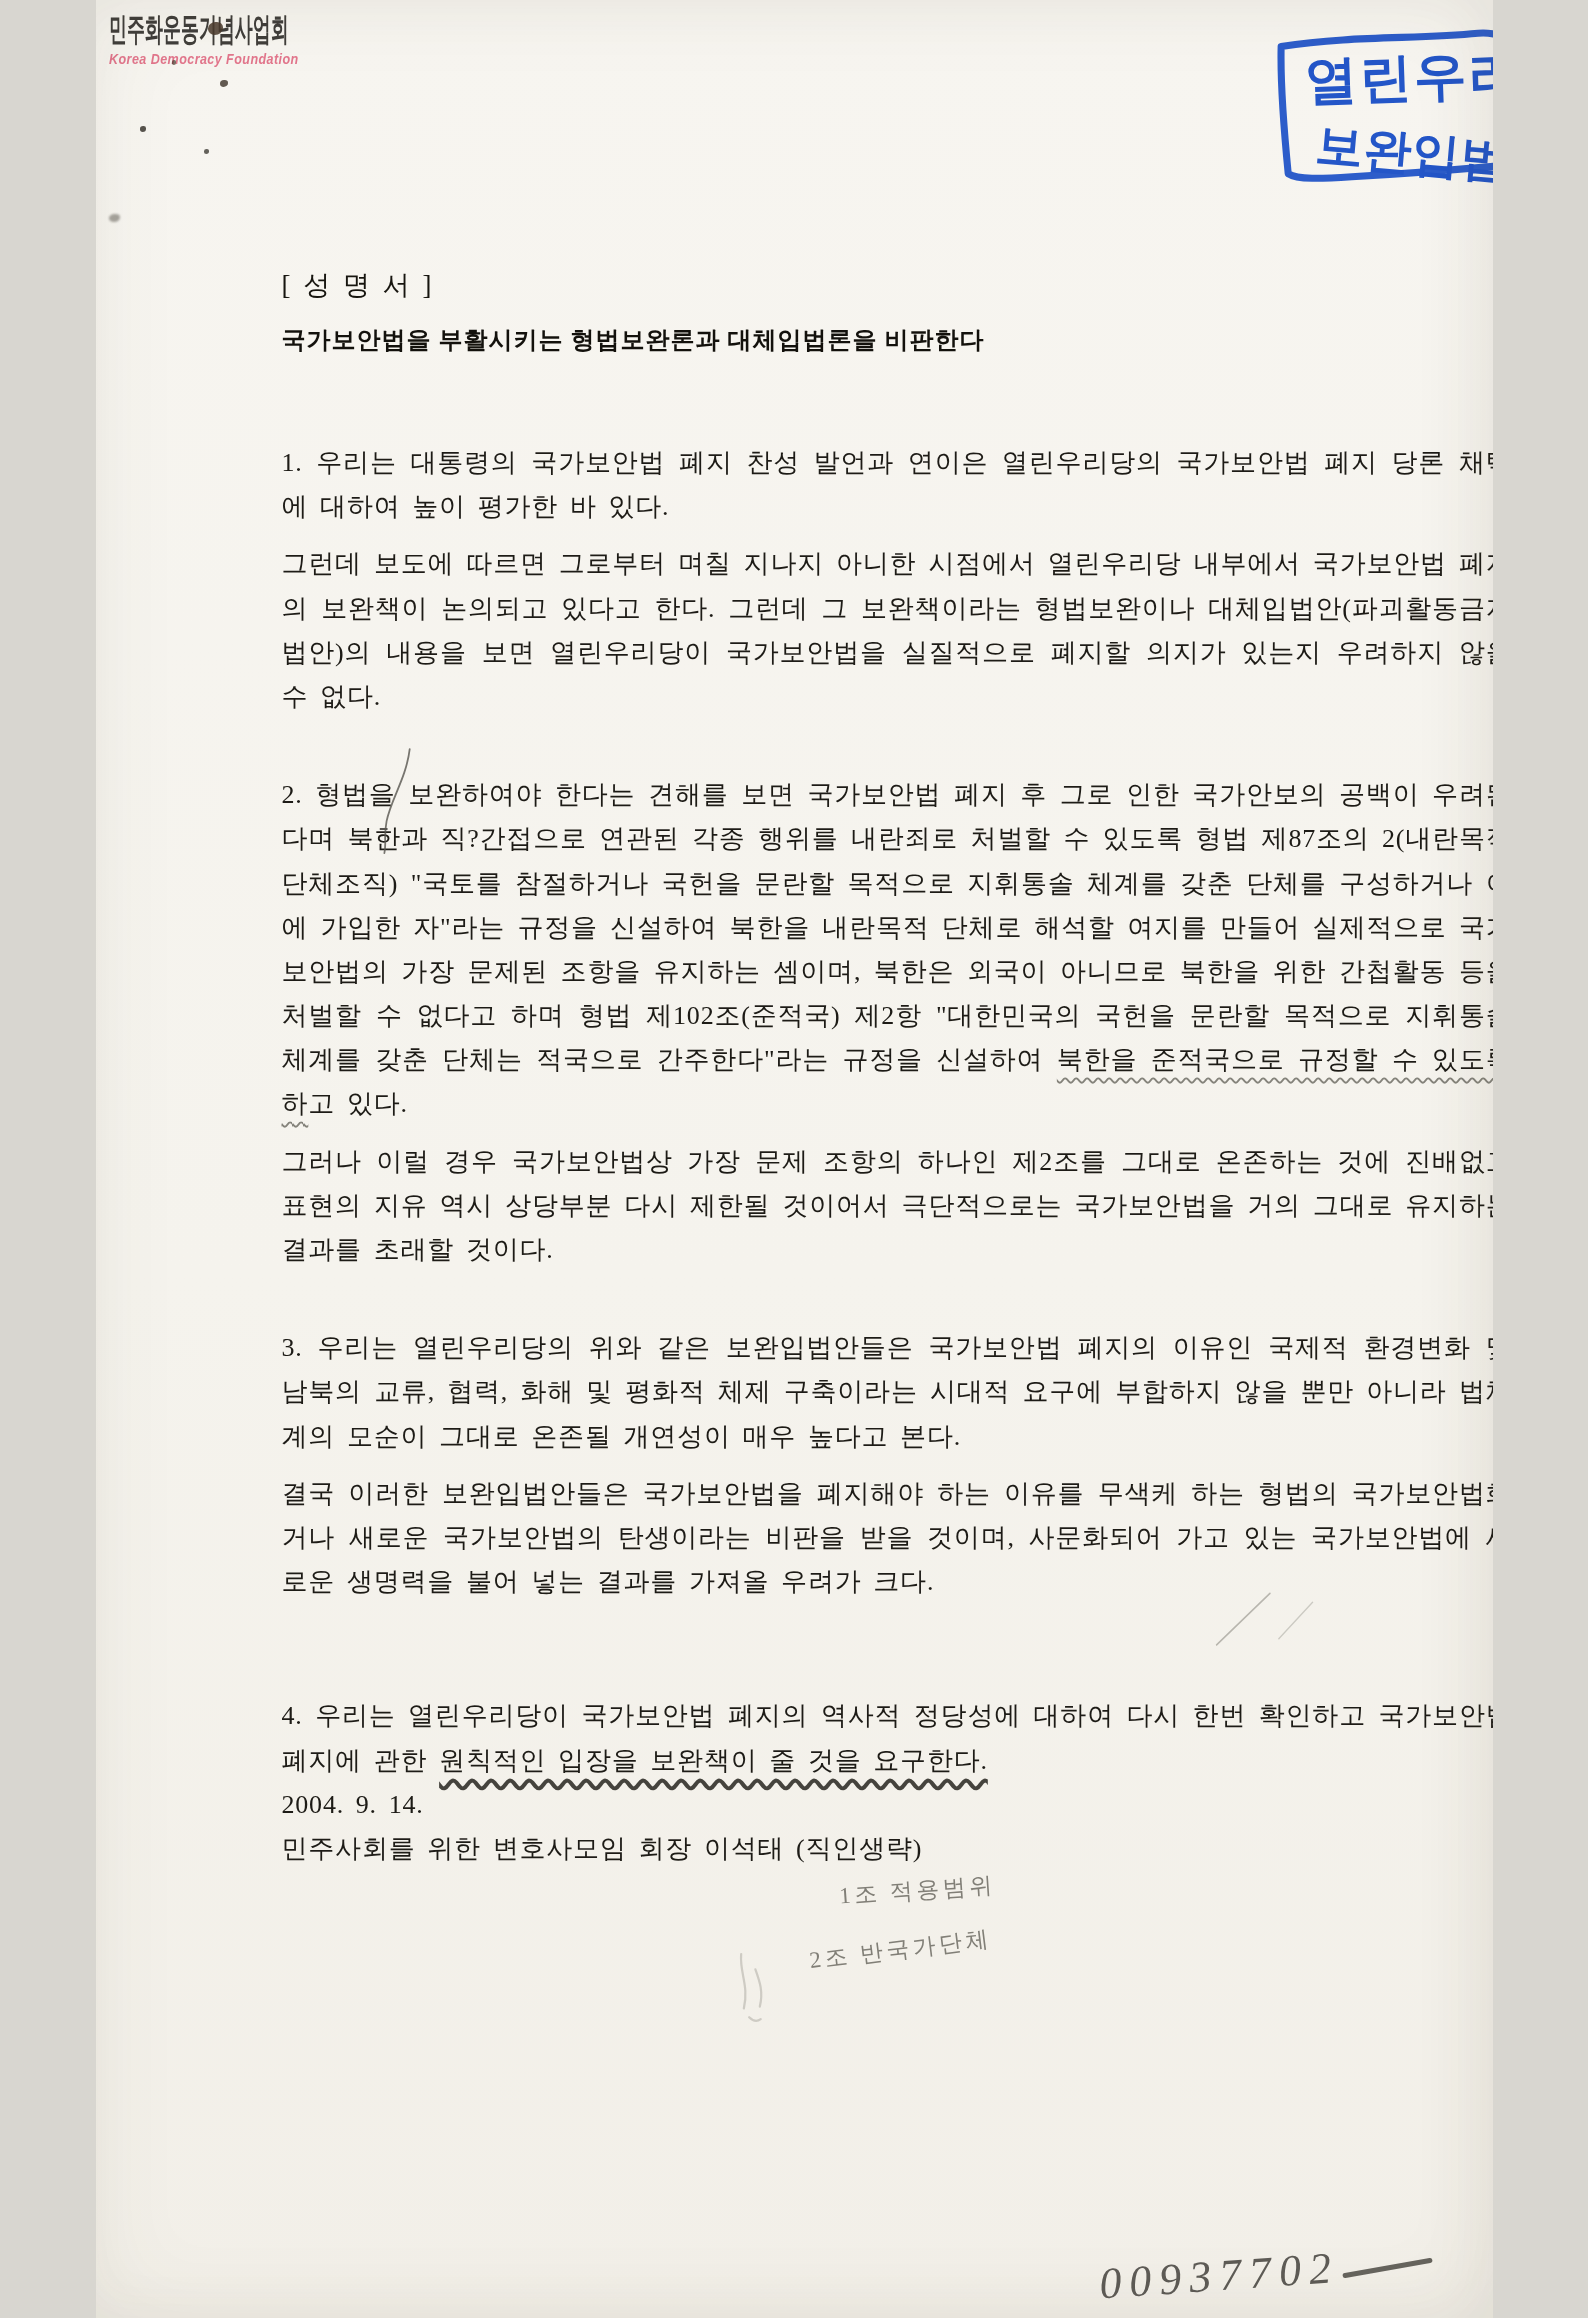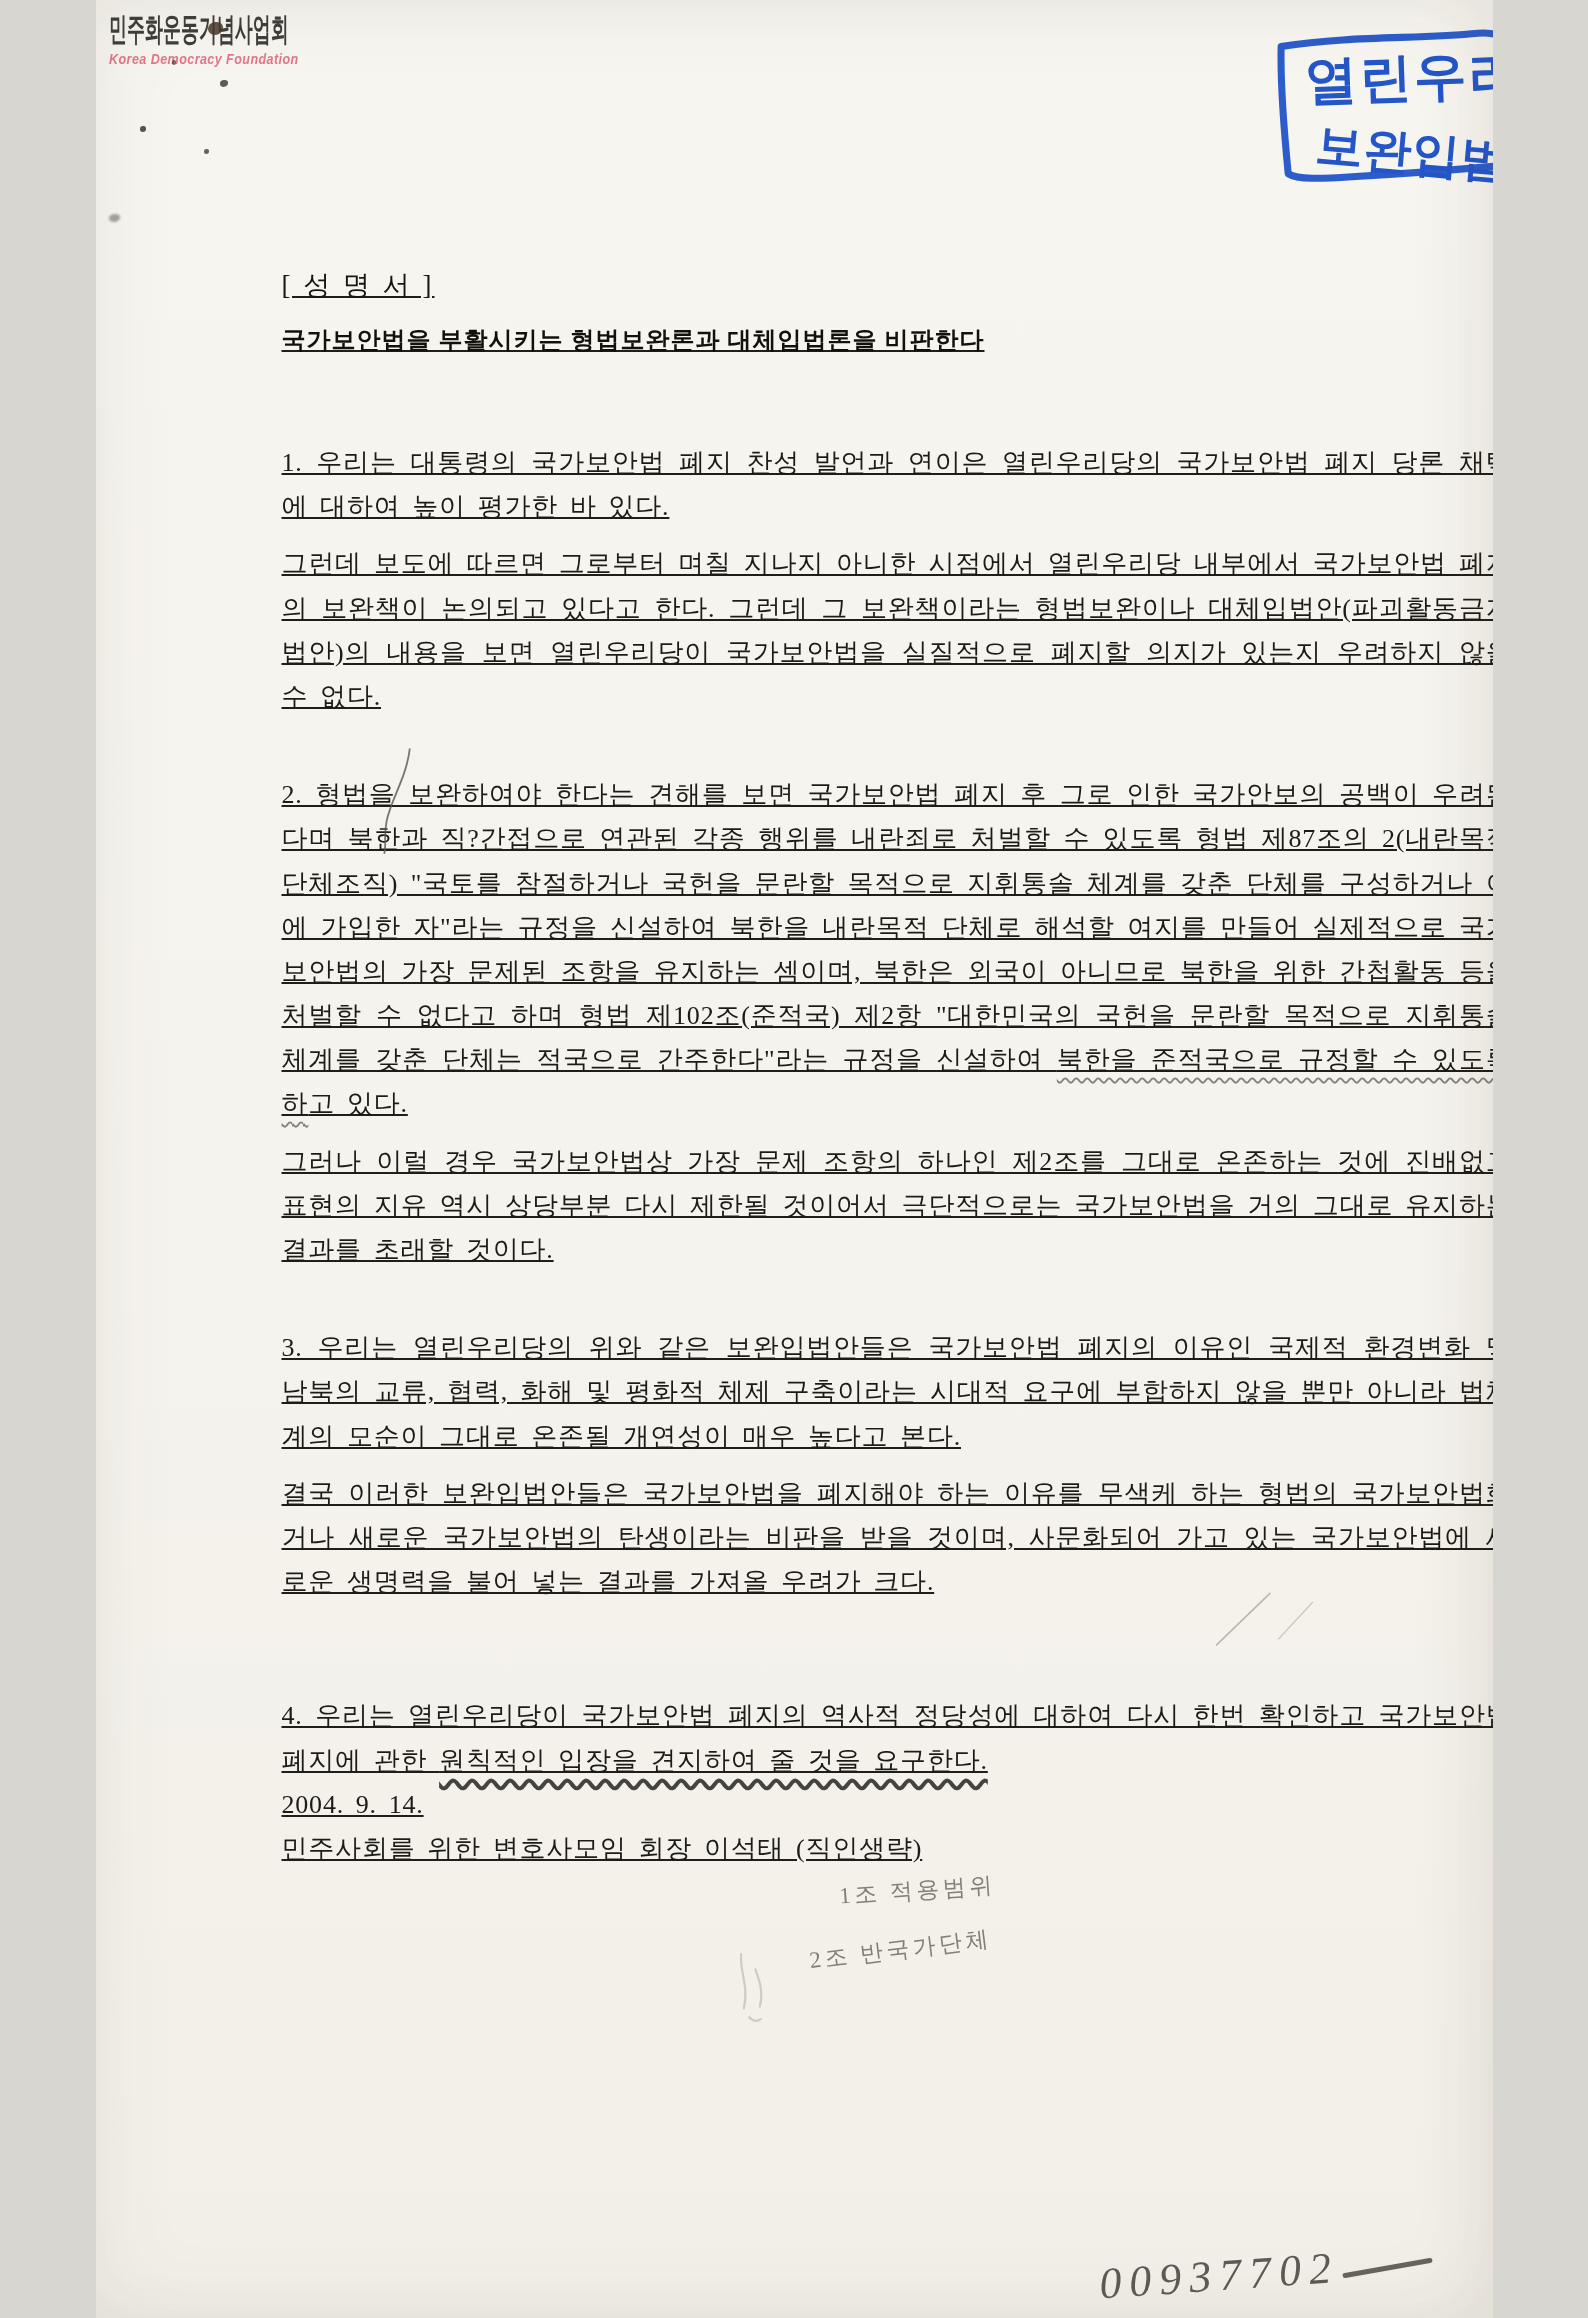--- a/index.html
+++ b/index.html
@@ -30,21 +30,21 @@
   
   .speck{position:absolute;border-radius:50% 40% 55% 45%;pointer-events:none;}
   
   .bluenote{position:absolute;left:1170px;top:9px;width:298px;height:182px;}
   .bluenote svg{width:100%;height:100%;}
   .bluenote text{
     font-family:"Liberation Serif","DejaVu Serif",serif;
     font-weight:700;fill:#2456c8;
   }
   
-  .docbody{position:absolute;left:186px;top:267px;width:1231px;text-decoration:underline;}
+  .docbody{position:absolute;left:186px;top:267px;width:1231px;}
   .doc-label{font-size:27px;letter-spacing:3px;color:#17150f;}
   .doc-title{margin-top:21px;font-size:24px;font-weight:700;letter-spacing:1px;color:#13110c;white-space:nowrap;}
   .paras{margin-top:85px;}
   .para{
     margin:0;font-size:26px;line-height:1.70;text-align:justify;
     letter-spacing:0.8px;word-spacing:4.5px;color:#1d1b16;
   }
   .gap-first{margin-top:0;}
   .gap-sub{margin-top:13px;}
   .gap-section{margin-top:54px;}
@@ -108,21 +108,21 @@
   <div class="docbody">
     <div class="doc-label">[ 성 명 서 ]</div>
     <div class="doc-title">국가보안법을 부활시키는 형법보완론과 대체입법론을 비판한다</div>
     <div class="paras">
         <p class="para gap-first"><span>1. 우리는 대통령의 국가보안법 폐지 찬성 발언과 연이은 열린우리당의 국가보안법 폐지 당론 채택에 대하여 높이 평가한 바 있다.</span></p>
         <p class="para gap-sub"><span>그런데 보도에 따르면 그로부터 며칠 지나지 아니한 시점에서 열린우리당 내부에서 국가보안법 폐지의 보완책이 논의되고 있다고 한다. 그런데 그 보완책이라는 형법보완이나 대체입법안(파괴활동금지법안)의 내용을 보면 열린우리당이 국가보안법을 실질적으로 폐지할 의지가 있는지 우려하지 않을 수 없다.</span></p>
         <p class="para gap-section"><span>2. 형법을 보완하여야 한다는 견해를 보면 국가보안법 폐지 후 그로 인한 국가안보의 공백이 우려된다며 북한과 직?간접으로 연관된 각종 행위를 내란죄로 처벌할 수 있도록 형법 제87조의 2(내란목적단체조직) "국토를 참절하거나 국헌을 문란할 목적으로 지휘통솔 체계를 갖춘 단체를 구성하거나 이에 가입한 자"라는 규정을 신설하여 북한을 내란목적 단체로 해석할 여지를 만들어 실제적으로 국가보안법의 가장 문제된 조항을 유지하는 셈이며, 북한은 외국이 아니므로 북한을 위한 간첩활동 등을 처벌할 수 없다고 하며 형법 제102조(준적국) 제2항 "대한민국의 국헌을 문란할 목적으로 지휘통솔체계를 갖춘 단체는 적국으로 간주한다"라는 규정을 신설하여 </span><span class="u1">북한을 준적국으로 규정할 수 있도록 하</span><span>고 있다.</span></p>
         <p class="para gap-sub"><span>그러나 이럴 경우 국가보안법상 가장 문제 조항의 하나인 제2조를 그대로 온존하는 것에 진배없고 표현의 지유 역시 상당부분 다시 제한될 것이어서 극단적으로는 국가보안법을 거의 그대로 유지하는 결과를 초래할 것이다.</span></p>
         <p class="para gap-section"><span>3. 우리는 열린우리당의 위와 같은 보완입법안들은 국가보안법 폐지의 이유인 국제적 환경변화 및 남북의 교류, 협력, 화해 및 평화적 체제 구축이라는 시대적 요구에 부합하지 않을 뿐만 아니라 법체계의 모순이 그대로 온존될 개연성이 매우 높다고 본다.</span></p>
         <p class="para gap-sub"><span>결국 이러한 보완입법안들은 국가보안법을 폐지해야 하는 이유를 무색케 하는 형법의 국가보안법화거나 새로운 국가보안법의 탄생이라는 비판을 받을 것이며, 사문화되어 가고 있는 국가보안법에 새로운 생명력을 불어 넣는 결과를 가져올 우려가 크다.</span></p>
-        <p class="para gap-section-xl"><span>4. 우리는 열린우리당이 국가보안법 폐지의 역사적 정당성에 대하여 다시 한번 확인하고 국가보안법 폐지에 관한 </span><span class="u2">원칙적인 입장을 견지하여 줄 것을 요구한다.</span></p>
+        <p class="para gap-section-xl"><span>4. 우리는 열린우리당이 국가보안법 폐지의 역사적 정당성에 대하여 다시 한번 확인하고 국가보안법 폐지에 관한 </span><span class="u2">원칙적인 입장을 보완책이 줄 것을 요구한다.</span></p>
       </div>
     <p class="footer-line gap-sub">2004. 9. 14.</p>
     <p class="footer-line gap-sub">민주사회를 위한 변호사모임  회장 이석태 (직인생략)</p>
   </div>
 
   <div class="pencil pencil-1">1조 적용범위</div>
   <div class="pencil pencil-2">2조 반국가단체</div>
 
   <div class="registry">
     <span>00937702</span><span class="dash"></span>

